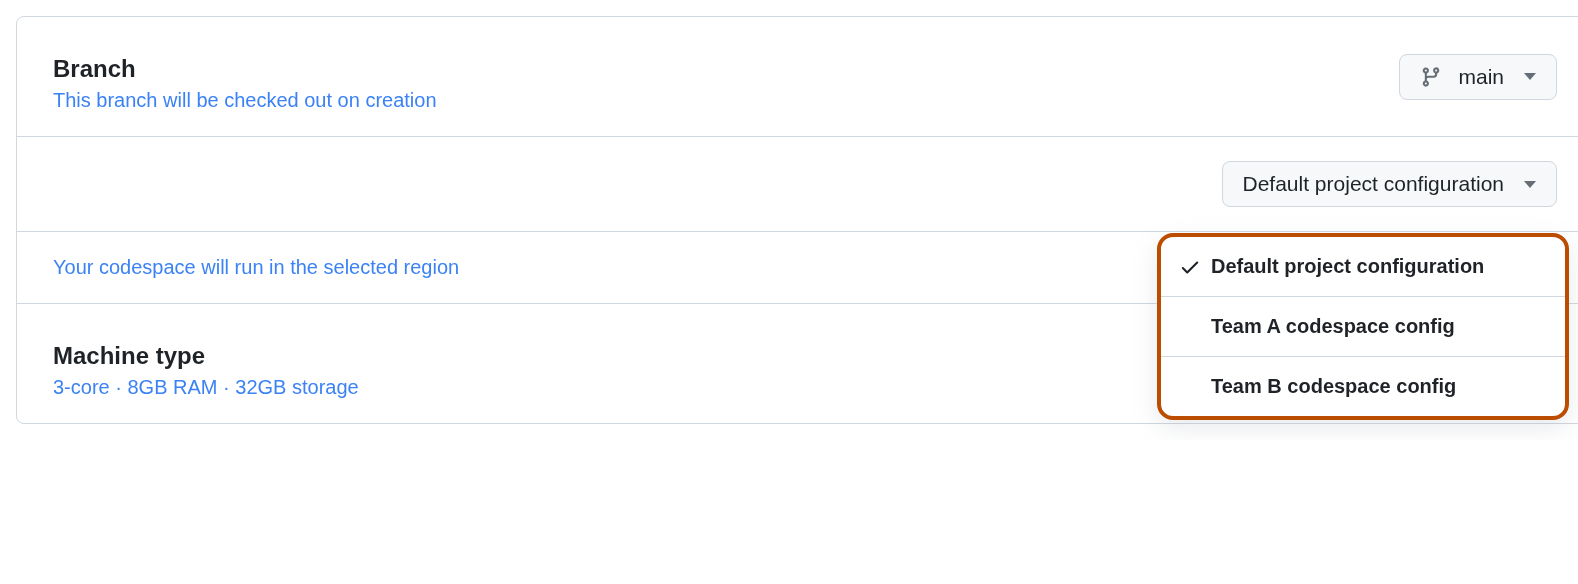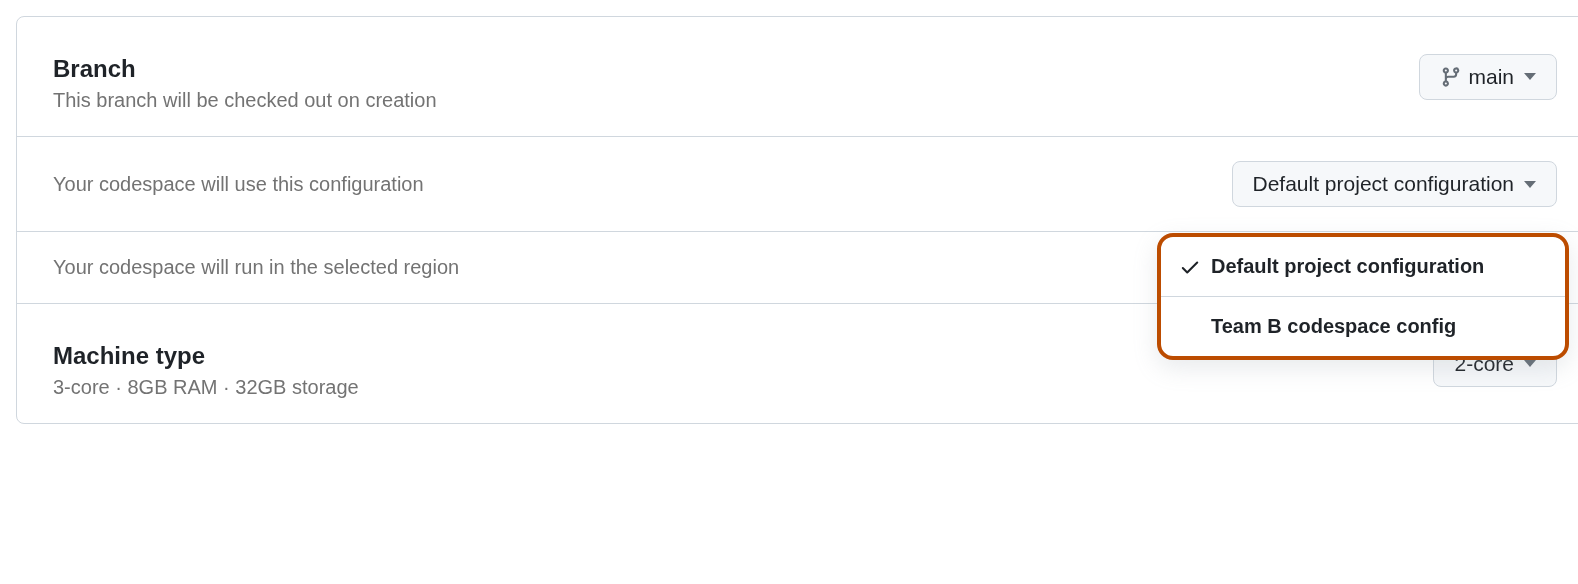--- a/index.html
+++ b/index.html
@@ -36,26 +36,26 @@
     }
     .row-title {
       font-size: 24px;
       font-weight: 600;
       color: #1f2328;
       margin-bottom: 6px;
       margin-top: 14px;
     }
     .row-desc {
       font-size: 20px;
-      color: #737373;
+      color: #3b82f6;
     }
     .btn {
       display: inline-flex;
       align-items: center;
-      gap: 6px;
+      gap: 16px;
       background: #f6f8fa;
       border: 1px solid #d0d7de;
       border-radius: 8px;
       padding: 10px 20px;
       font-size: 21px;
       font-weight: 500;
       color: #1f2328;
       cursor: pointer;
       white-space: nowrap;
     }
@@ -124,35 +124,38 @@
       <svg class="icon-branch" viewBox="0 0 16 16">
         <path d="M9.5 3.25a2.25 2.25 0 1 1 3 2.122V6A2.5 2.5 0 0 1 10 8.5H6a1 1 0 0 0-1 1v1.128a2.251 2.251 0 1 1-1.5 0V5.372a2.25 2.25 0 1 1 1.5 0v1.836A2.493 2.493 0 0 1 6 7h4a1 1 0 0 0 1-1v-.628A2.25 2.25 0 0 1 9.5 3.25Zm-6 0a.75.75 0 1 0 1.5 0 .75.75 0 0 0-1.5 0Zm8.25-.75a.75.75 0 1 0 0 1.5.75.75 0 0 0 0-1.5ZM4.25 12a.75.75 0 1 0 0 1.5.75.75 0 0 0 0-1.5Z"></path>
       </svg>
       <span>main</span>
       <span class="caret"></span>
     </button>
   </div>
 
   <div class="row">
     <div class="row-text">
-      <div class="row-desc">Your codespace will use this configuration</div>
     </div>
     <button class="btn">
       <span>Default project configuration</span>
       <span class="caret"></span>
     </button>
 
     <div class="dropdown">
       <div class="dropdown-item">
         <span class="check-wrap">
           <svg class="icon-check" viewBox="0 0 16 16">
             <path d="M13.78 4.22a.75.75 0 0 1 0 1.06l-7.25 7.25a.75.75 0 0 1-1.06 0L2.22 9.28a.751.751 0 0 1 1.06-1.06L6 10.94l6.72-6.72a.75.75 0 0 1 1.06 0Z"></path>
           </svg>
         </span>
         <span>Default project configuration</span>
+      </div>
+      <div class="dropdown-item">
+        <span class="check-wrap"></span>
+        <span>Team A codespace config</span>
       </div>
       <div class="dropdown-item">
         <span class="check-wrap"></span>
         <span>Team B codespace config</span>
       </div>
     </div>
   </div>
 
   <div class="row">
     <div class="row-text">

